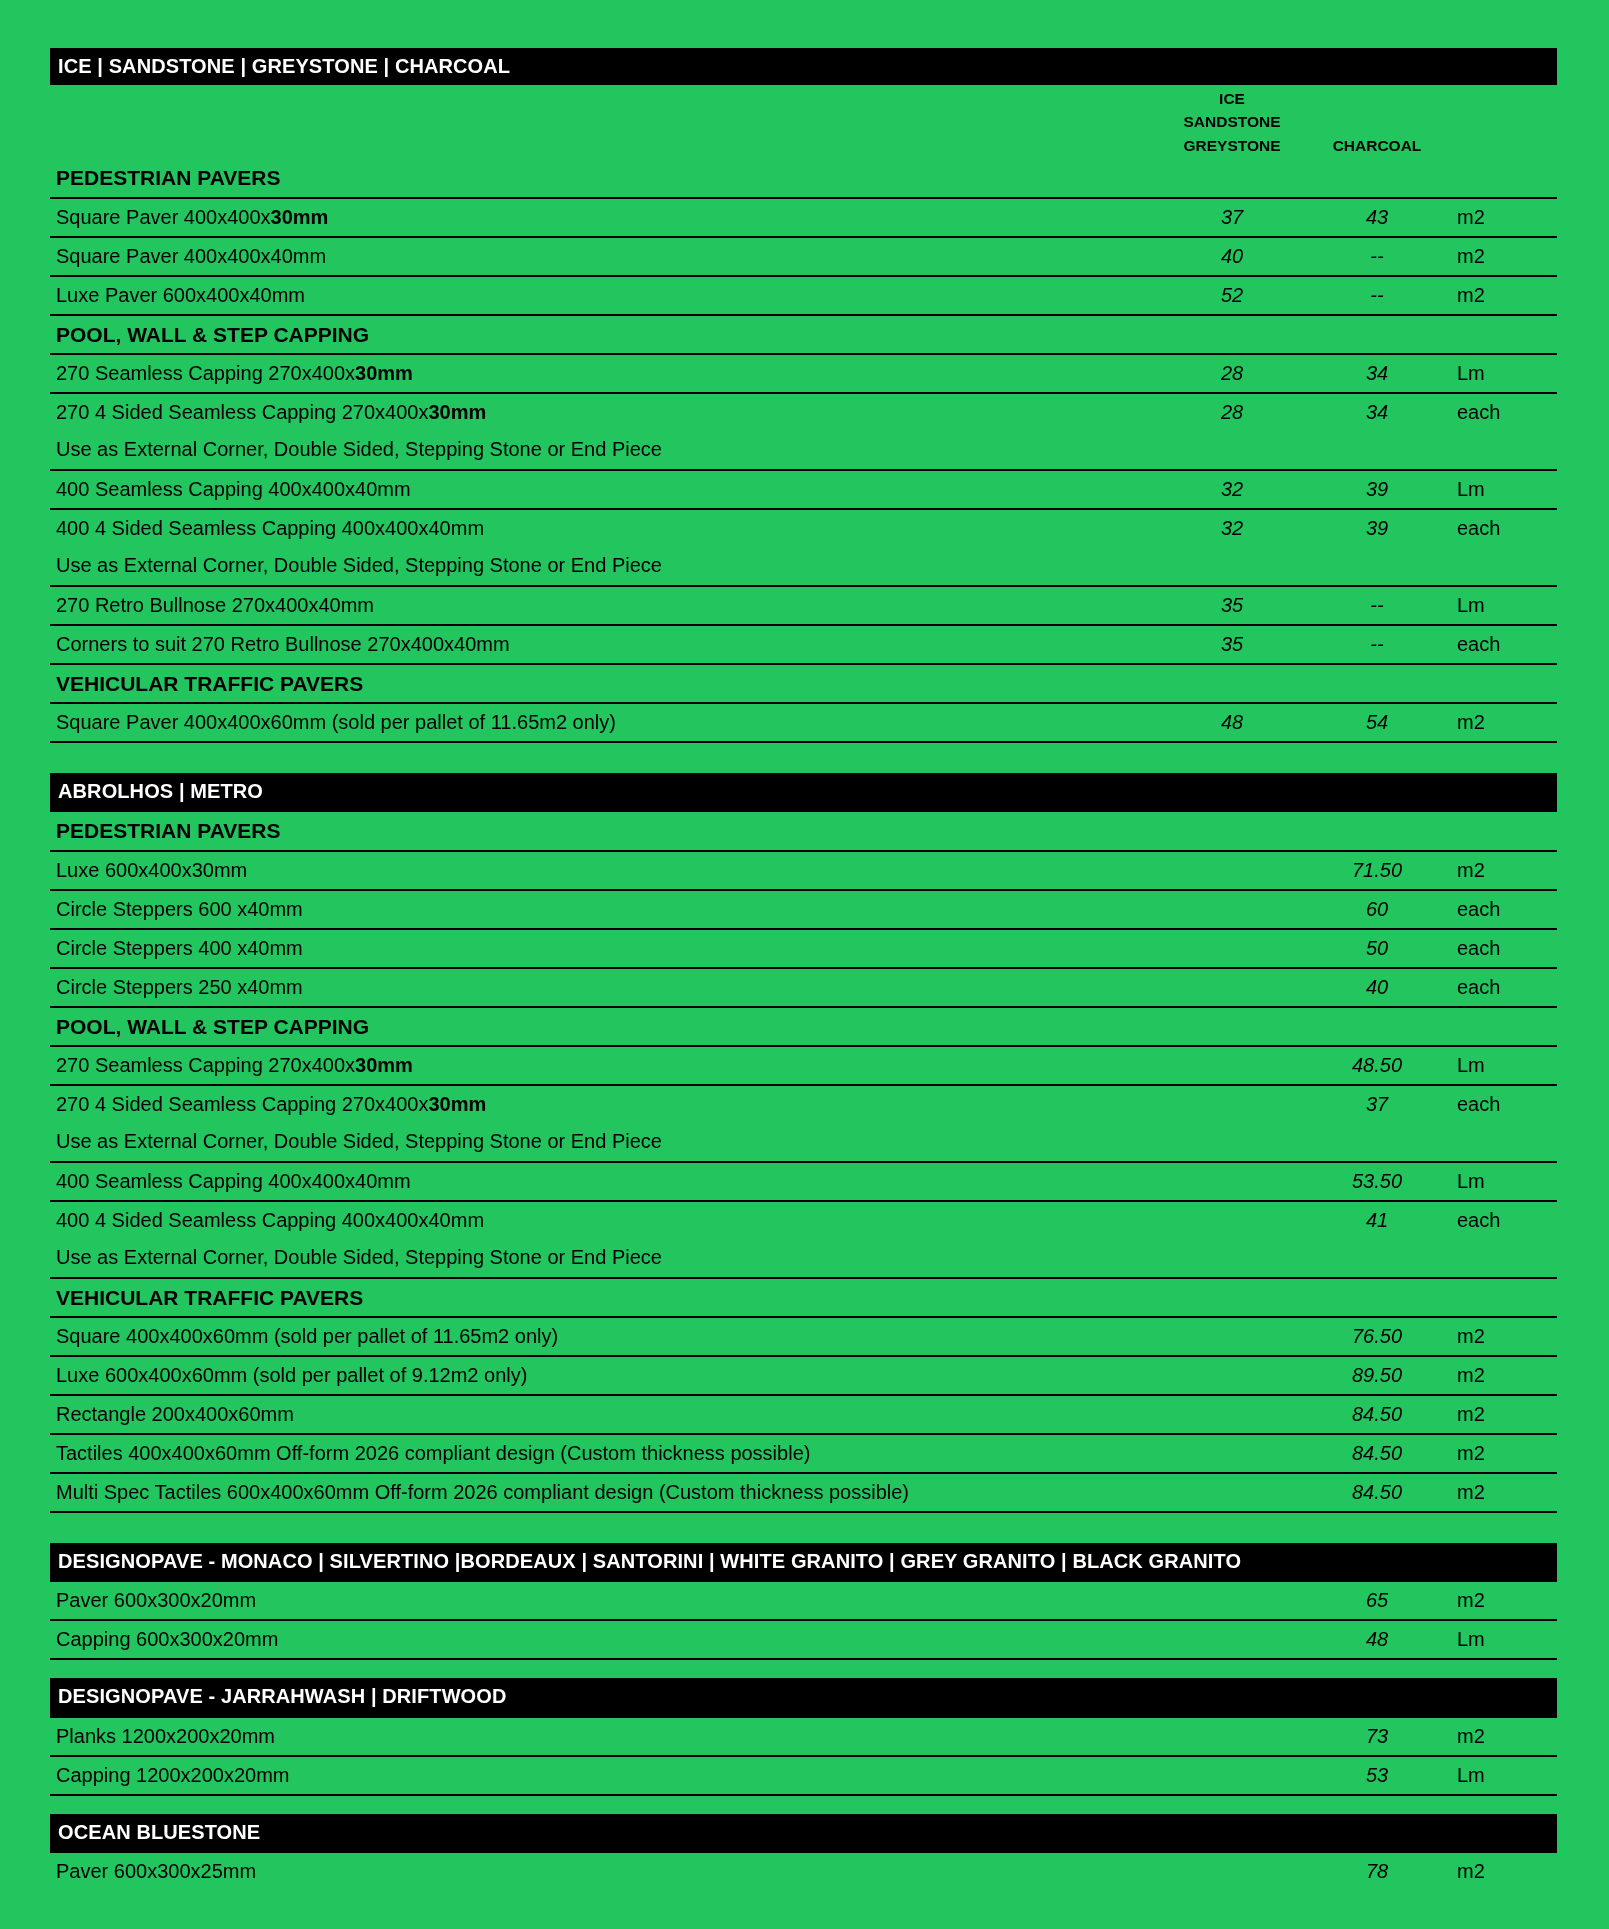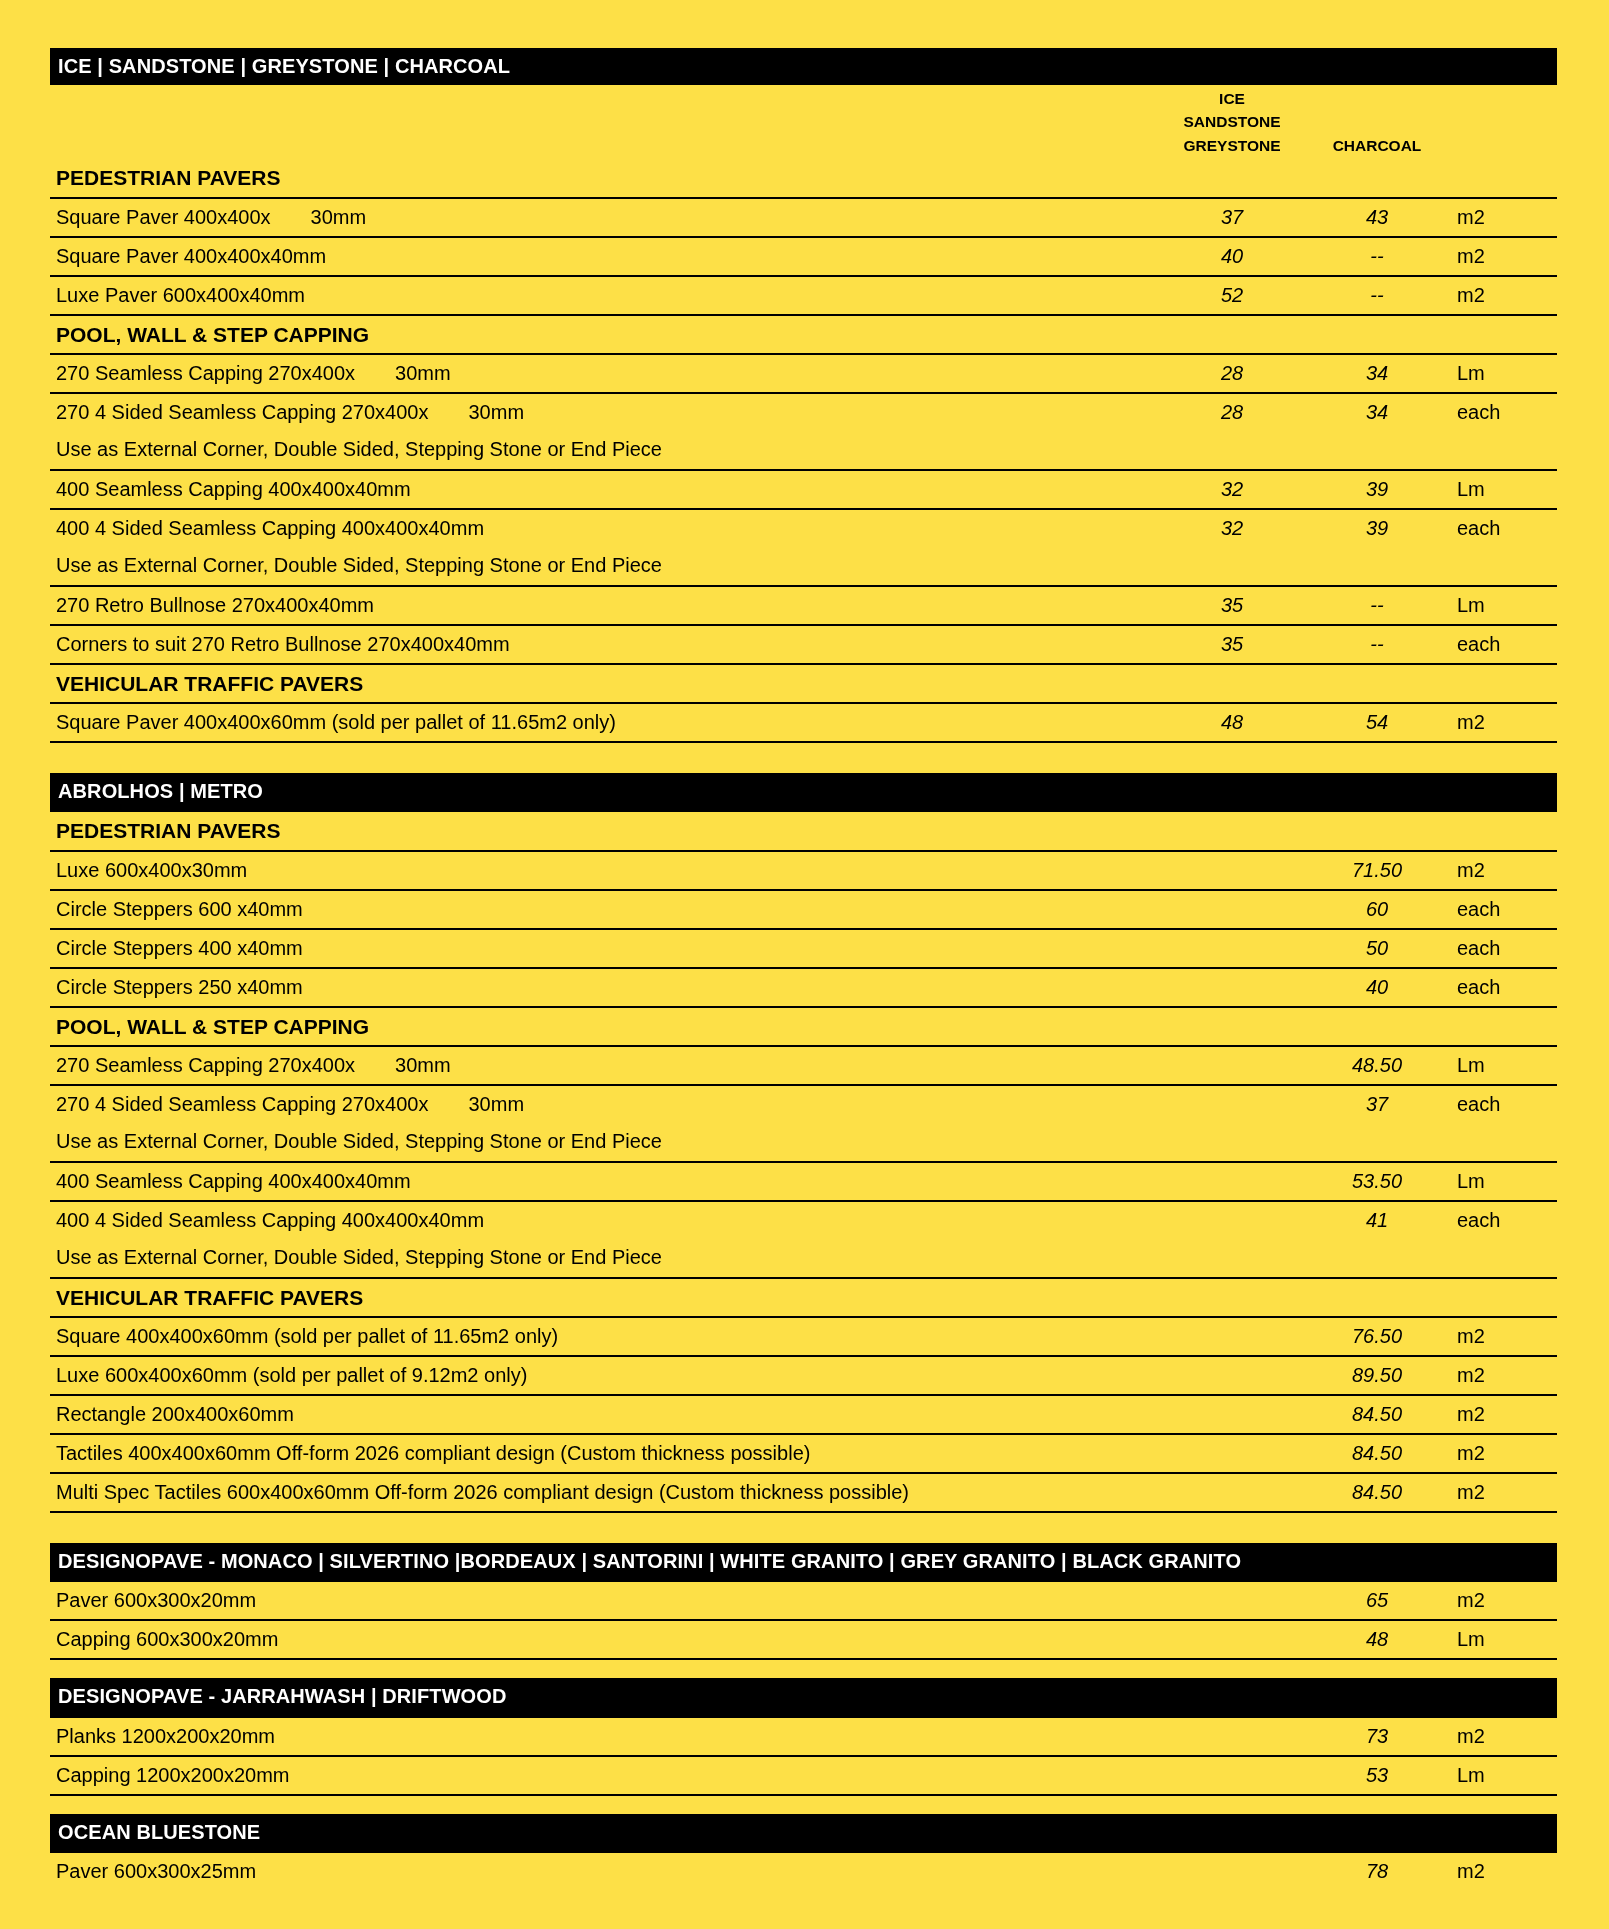--- a/index.html
+++ b/index.html
@@ -12,21 +12,21 @@
     height: 1929px;
     font-family: "Liberation Sans", sans-serif;
     color: #000000;
     -webkit-font-smoothing: antialiased;
   }
 
   #sheet {
     position: relative;
     width: 1609px;
     height: 1929px;
-    background: #fde047;
+    background: #22c55e;
     box-sizing: border-box;
     padding: 48px 52px 0 50px;
   }
 
   table.pricetable {
     width: 1507px;
     border-collapse: collapse;
     table-layout: fixed;
     font-size: 19.5px;
   }
@@ -109,21 +109,21 @@
   tr.note > td {
     border-top: none;
     padding: 6px 0 8px 6px;
     font-size: 20px;
     line-height: 1.2;
   }
 
   .gap { height: 30px; }
   .gap-sm { height: 18px; }
 
-  .bold { font-weight: normal; margin-left: 40px; }
+  .bold { font-weight: bold; }
 </style>
 </head>
 <body>
 
 <div id="sheet">
   <div id="tables-root">
       <table class="pricetable">
         <colgroup>
           <col class="c-desc">
           <col class="c-price1">

